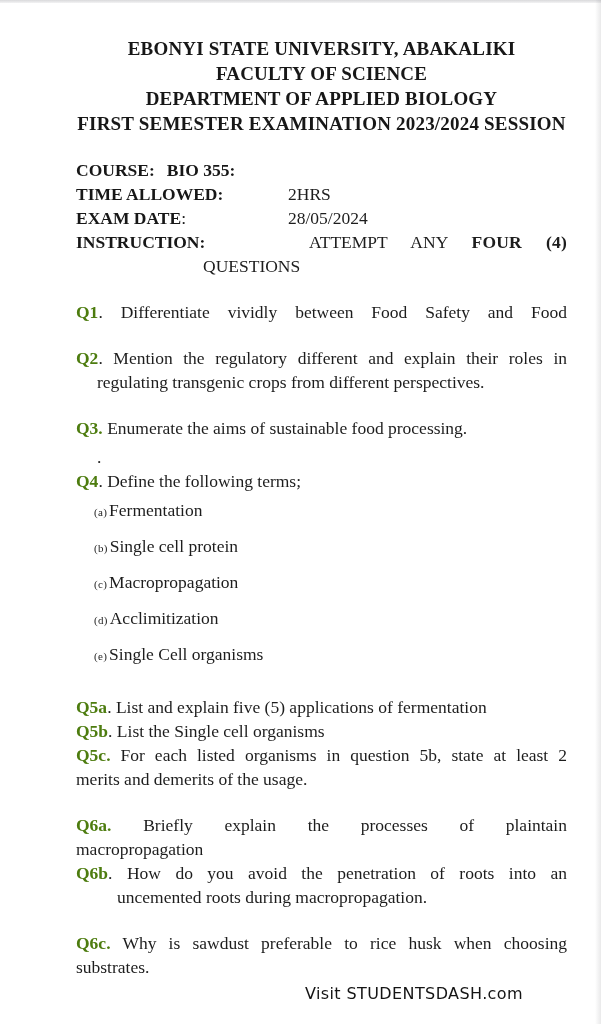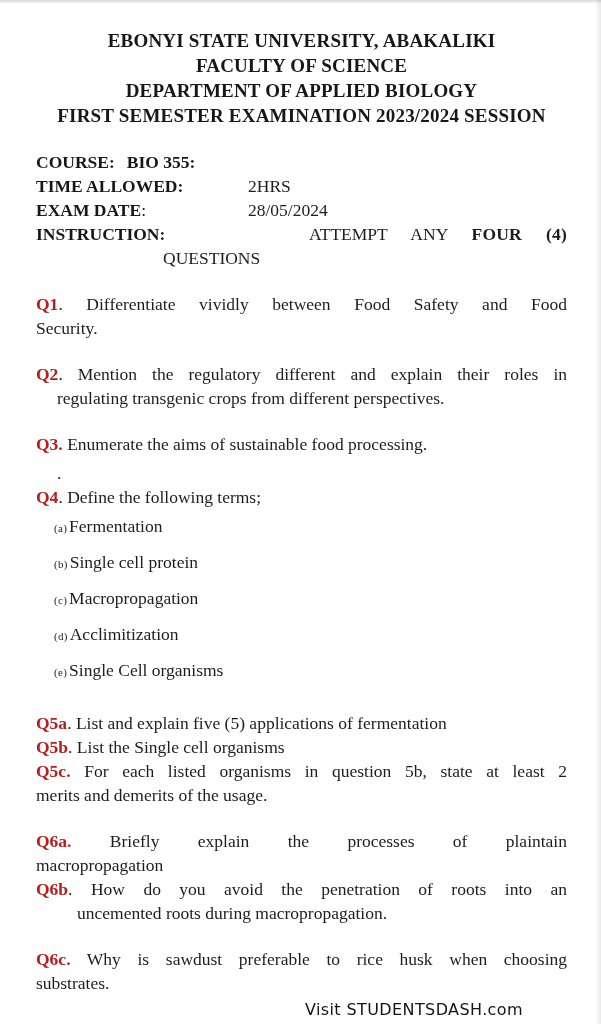--- a/index.html
+++ b/index.html
@@ -12,21 +12,21 @@
     overflow:hidden;
   }
   .edge-top {
     position:absolute; left:0; top:0; width:601px; height:3px;
     background:linear-gradient(#d9d9db,#f3f3f4);
   }
   .edge-right {
     position:absolute; top:0; right:0; width:6px; height:1024px;
     background:linear-gradient(to right, rgba(120,120,125,0), rgba(120,120,125,0.16));
   }
-  .page { padding:28px 34px 0 36px; }
+  .page { padding:36px 34px 0 36px;margin-left:40px; }
 
   
   .hline {
     text-align:center; font-weight:bold;
     font-size:19px; line-height:25px; letter-spacing:0.2px;
     color:#171717;
   }
 
   
   .info { margin-top:22px; font-size:17.5px; }
@@ -44,21 +44,21 @@
 
   
   main { font-size:17.5px; display:block; }
   .q { margin-top:22px; }
   .q0 { margin-top:0; }
   .line { display:block; line-height:24px; }
   .jlast { text-align:justify; text-align-last:justify; }
   .indent1 { padding-left:21px; }
   .indent2 { padding-left:41px; }
   .stray { line-height:24px; padding-left:21px; margin-top:5px; }
-  .qm { font-weight:bold; color:#b91c1c; }
+  .qm { font-weight:bold; color:#4d7c0f; }
   .sub { display:block; line-height:34px; padding-left:18px; }
   .sub .m { font-size:11px; letter-spacing:0.3px; }
   .sub .t { margin-left:2px; }
 
   
   .footer {
     margin-top:4px;
     text-align:right; padding-right:44px;
     font-family:"DejaVu Sans",sans-serif;
     font-weight:normal; font-size:16px; line-height:22px;
@@ -100,21 +100,20 @@
       <span class="icell" style="flex-basis:auto;">INSTRUCTION:</span>
       <span class="instr-val"><span>ATTEMPT ANY</span> <b>FOUR (4)</b></span>
     </div>
     <div class="irow questions-word">QUESTIONS</div>
   </section>
 
   <main>
 
     <p class="q">
       <span class="line jlast"><b class="qm">Q1</b><span>. Differentiate vividly between Food Safety and Food</span></span>
-      <span class="line">Security.</span>
     </p>
 
     <p class="q">
       <span class="line jlast"><b class="qm">Q2</b><span>. Mention the regulatory different and explain their roles in</span></span>
       <span class="line indent1">regulating transgenic crops from different perspectives.</span>
     </p>
 
     <p class="q">
       <span class="line"><b class="qm">Q3.</b><span> Enumerate the aims of sustainable food processing.</span></span>
     </p>

